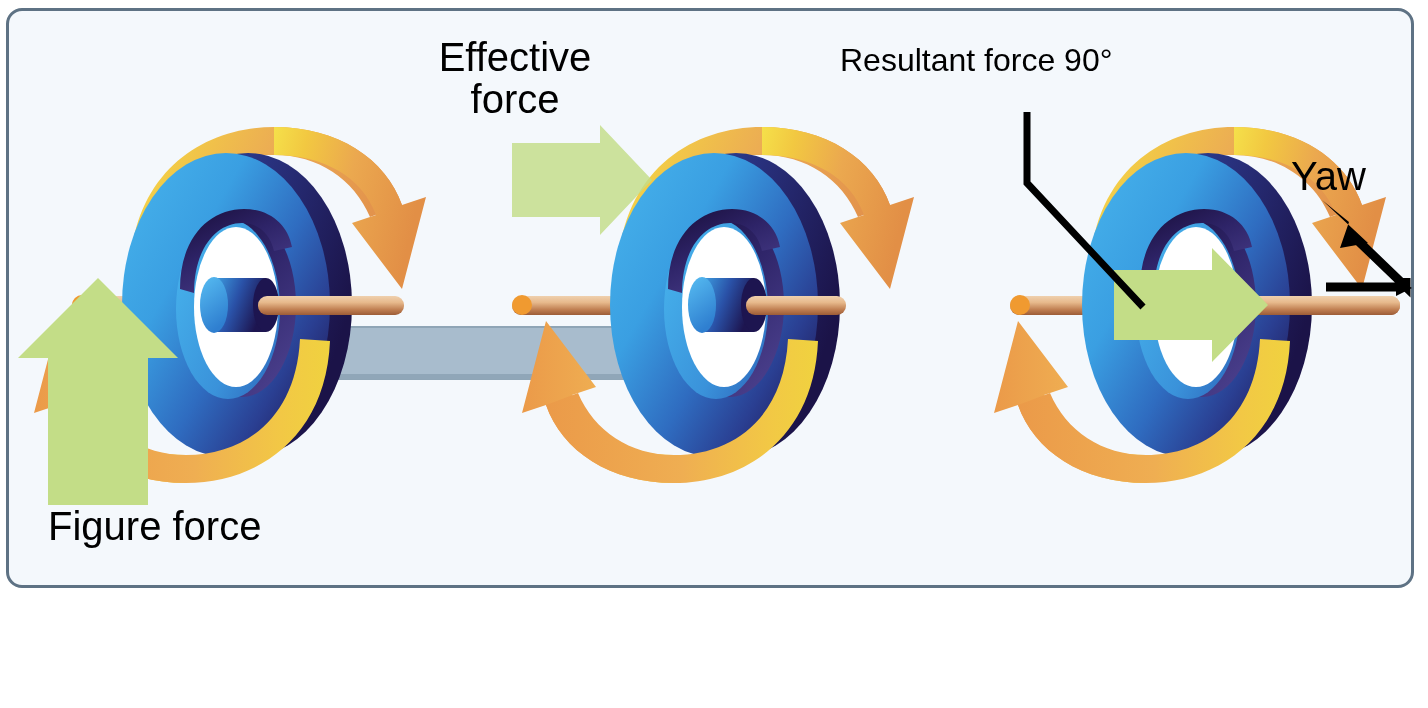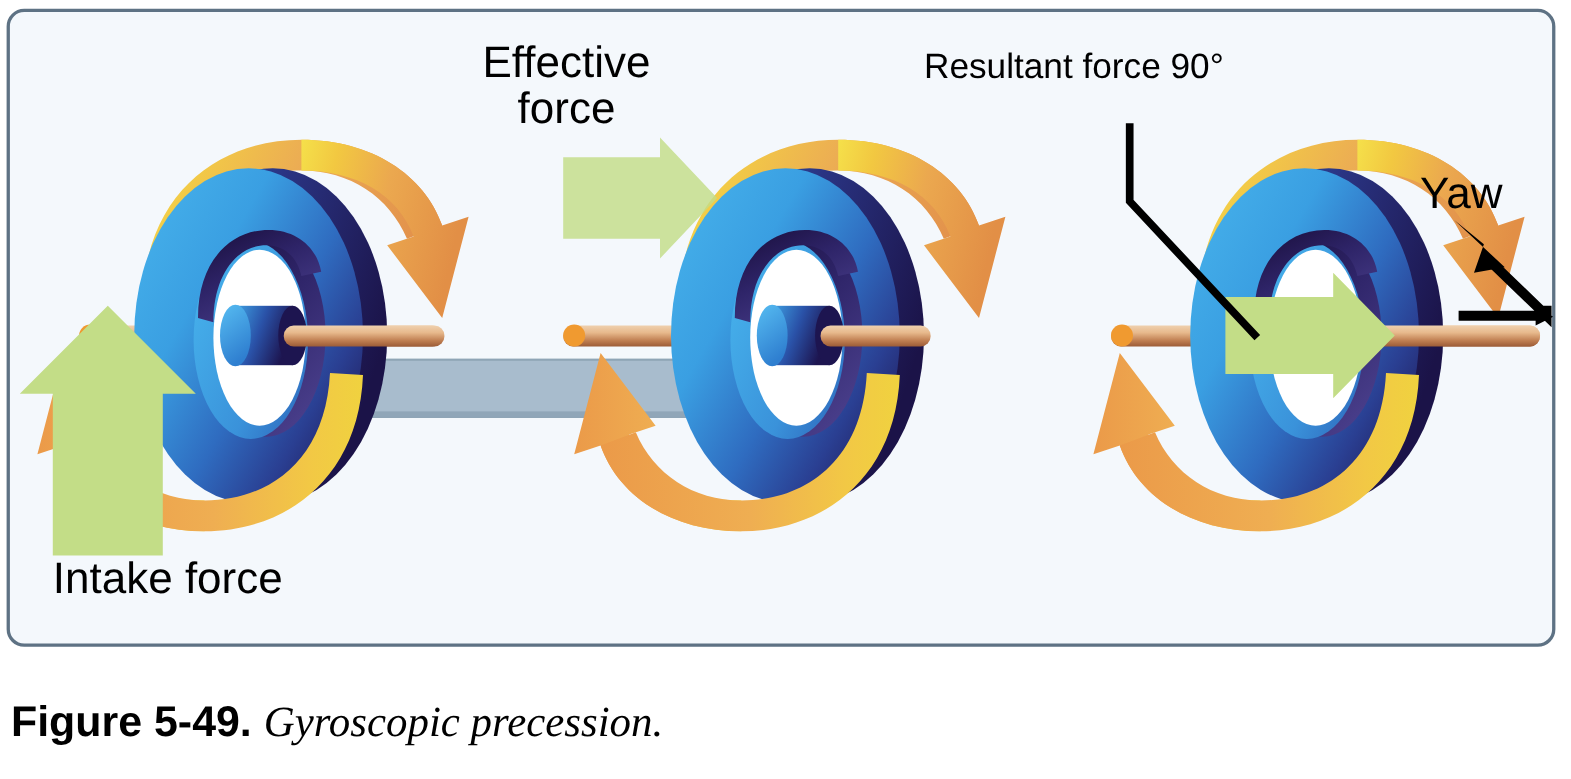--- a/index.html
+++ b/index.html
@@ -205,18 +205,17 @@
     </g>
   </svg>
 
   <div class="lbl" id="lbl-effective">Effective
 force</div>
 
   <div class="lbl" id="lbl-resultant">Resultant force 90°</div>
 
   <div class="lbl" id="lbl-yaw">Yaw</div>
 
-  <div class="lbl" id="lbl-applied">Intake force</div>
-
-
-  <div class="caption"><span class="fignum">Figure 5-49.</span> <span class="figttl">Gyroscopic precession.</span></div>
+  <div class="lbl" id="lbl-applied">Figure force</div>
+
+
 
 </div>
 
 </body></html>

